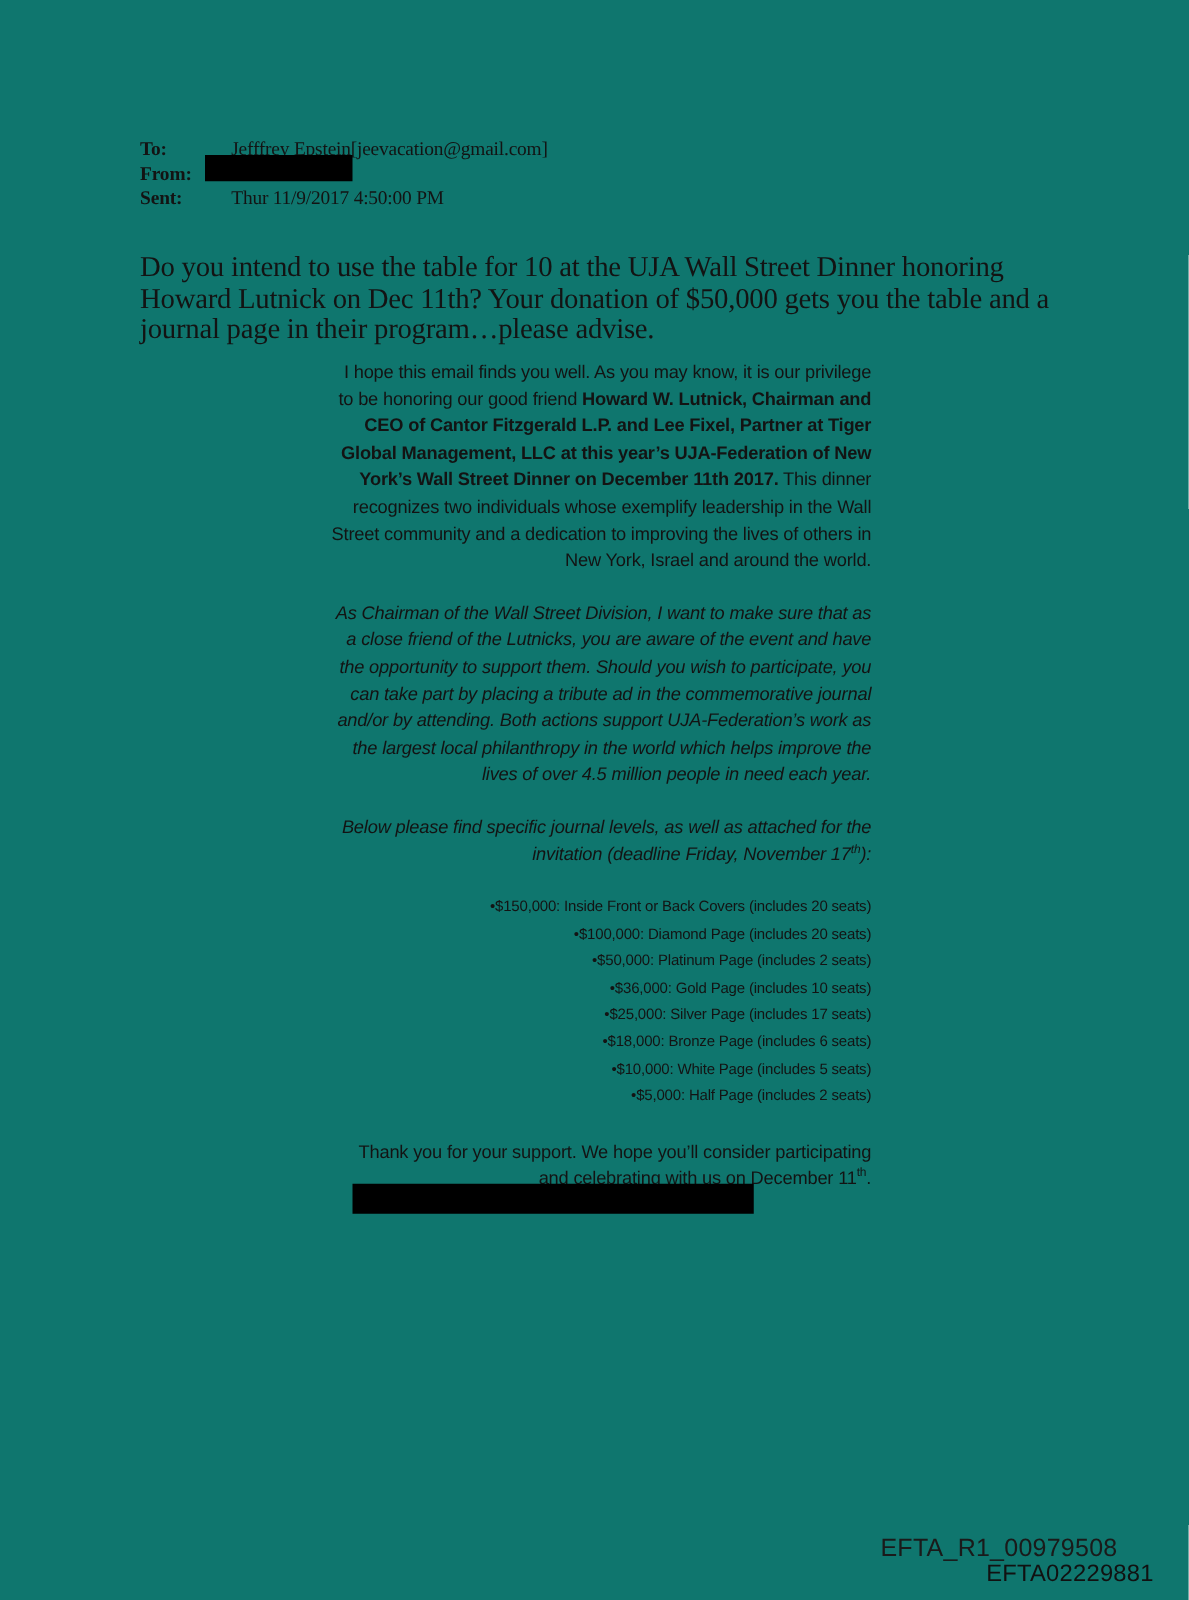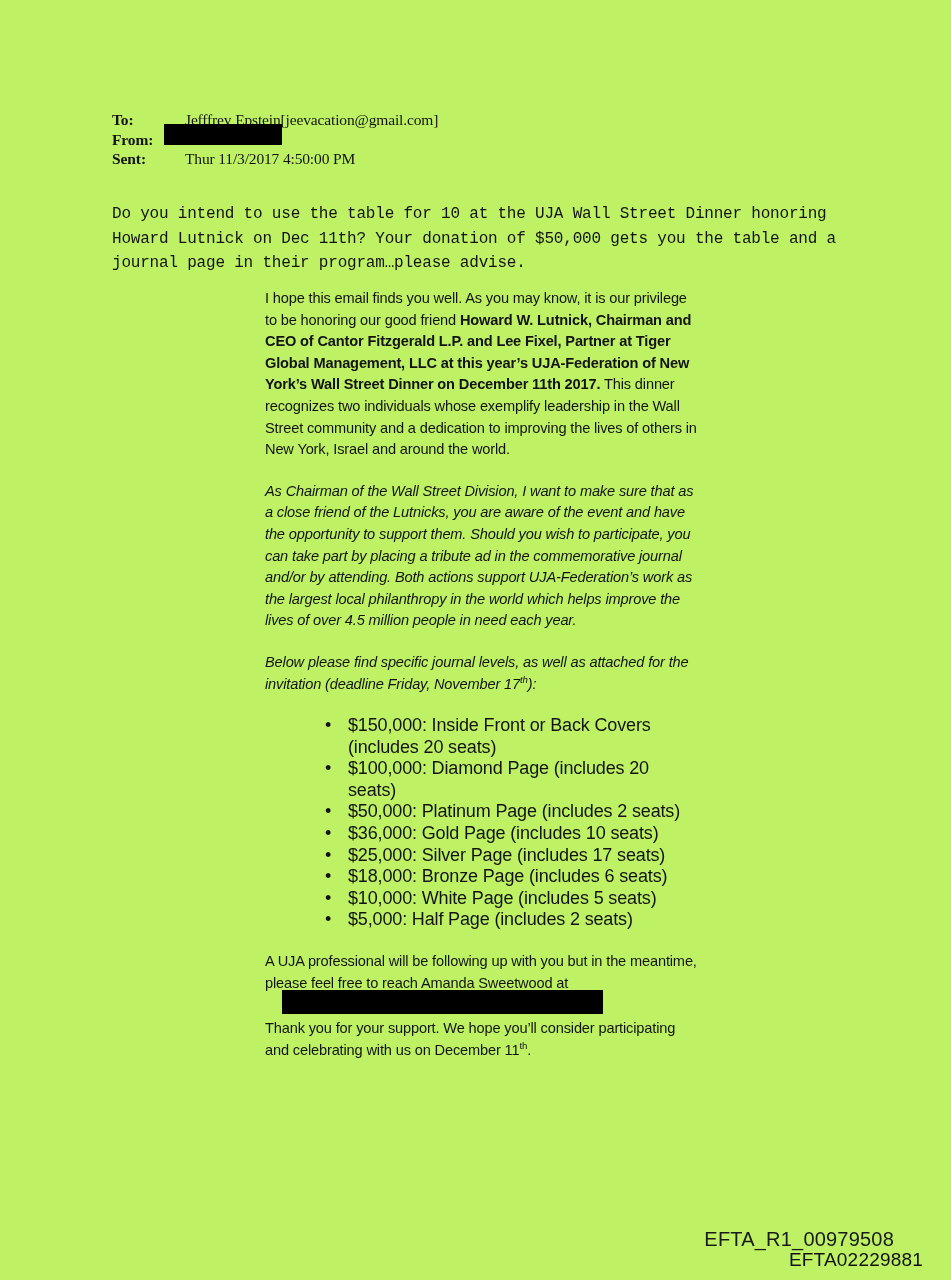--- a/index.html
+++ b/index.html
@@ -5,21 +5,21 @@
 <style>
   html, body {
     margin: 0;
     padding: 0;
     background: #ffffff;
   }
   .page {
     position: relative;
     width: 951px;
     height: 1280px;
-    background: #bef264;
+    background: #0f766e;
     overflow: hidden;
     
     color: #131313;
   }
 
   
   .mail-header {
     position: absolute;
     left: 112px;
     top: 110px;
@@ -54,36 +54,37 @@
     height: 21px;
     background: #000000;
   }
 
   
   .intro {
     position: absolute;
     left: 112px;
     top: 202px;
     width: 740px;
-    font-family: Liberation Mono, monospace;
-    font-size: 16px;
+    font-family: Liberation Serif, serif;
+    font-size: 23px;
     line-height: 24.5px;
     letter-spacing: -0.2px;
   }
 
   
   .quoted {
     position: absolute;
     left: 265px;
     top: 288px;
     width: 432px;
     font-family: "Liberation Sans", "DejaVu Sans", sans-serif;
     font-size: 14.6px;
     line-height: 21.6px;
     letter-spacing: -0.15px;
+    text-align: right;
   }
   .quoted p {
     margin: 0 0 20px 0;
   }
   .quoted p.tight {
     margin-bottom: 4px;
   }
   .quoted b,
   .quoted strong {
     font-weight: bold;
@@ -96,21 +97,21 @@
     vertical-align: super;
     line-height: 0;
   }
 
   
   .levels {
     list-style: none;
     margin: 0;
     padding: 0;
     font-family: "Liberation Sans", "DejaVu Sans", sans-serif;
-    font-size: 18px;
+    font-size: 12px;
     line-height: 21.6px;
     letter-spacing: -0.15px;
   }
   .levels li {
     position: relative;
     padding-left: 0;
     text-indent: 0;
     margin: 0;
   }
   .levels li .bullet-line {
@@ -180,21 +181,21 @@
       <span class="hdr-label">To:</span>
       <span class="hdr-value">Jefffrey Epstein[jeevacation@gmail.com]</span>
     </div>
     <div class="hdr-row">
       <span class="hdr-label">From:</span>
       <span class="hdr-value"></span>
       <span class="redact-from"></span>
     </div>
     <div class="hdr-row">
       <span class="hdr-label">Sent:</span>
-      <span class="hdr-value">Thur 11/3/2017 4:50:00 PM</span>
+      <span class="hdr-value">Thur 11/9/2017 4:50:00 PM</span>
     </div>
   </div>
 
   <div class="intro">Do you intend to use the table for 10 at the UJA Wall Street Dinner honoring Howard Lutnick on Dec 11th?  Your donation of $50,000 gets you the table and a journal page in their program…please advise.</div>
 
   <div class="quoted">
 
     <p><span>I hope this email finds you well. As you may know, it is our privilege to be honoring our good friend </span><b>Howard W. Lutnick, Chairman and CEO of Cantor Fitzgerald L.P. and Lee Fixel, Partner at Tiger Global Management, LLC at this year’s UJA-Federation of New York’s Wall Street Dinner on December 11th 2017.</b><span> This dinner recognizes two individuals whose exemplify leadership in the Wall Street community and a dedication to improving the lives of others in New York, Israel and around the world.</span></p>
 
     <p class="ital">As Chairman of the Wall Street Division, I want to make sure that as a close friend of the Lutnicks, you are aware of the event and have the opportunity to support them. Should you wish to participate, you can take part by placing a tribute ad in the commemorative journal and/or by attending. Both actions support UJA-Federation’s work as the largest local philanthropy in the world which helps improve the lives of over 4.5 million people in need each year.</p>
@@ -221,21 +222,21 @@
           <span class="bullet-line"><span class="dot"><i>•</i></span><span>$18,000: Bronze Page (includes 6 seats)</span></span>
         </li>
       <li>
           <span class="bullet-line"><span class="dot"><i>•</i></span><span>$10,000: White Page (includes 5 seats)</span></span>
         </li>
       <li>
           <span class="bullet-line"><span class="dot"><i>•</i></span><span>$5,000: Half Page (includes 2 seats)</span></span>
         </li>
     </ul>
 
-    <p class="contact-block" style="margin-top:20px;"><span>A UJA professional will be following up with you but in the meantime, please feel free to reach Amanda Sweetwood at</span><span class="redact-contact"></span></p>
+    <p class="contact-block" style="margin-top:20px;"><span class="redact-contact"></span></p>
 
     <p class="tight" style="margin-top:24px;"><span>Thank you for your support.  We hope you’ll consider participating and celebrating with us on December 11</span><sup>th</sup><span>.</span></p>
 
   </div>
 
   <div class="bates-a">EFTA_R1_00979508</div>
   <div class="bates-b">EFTA02229881</div>
 
 </div>
 

